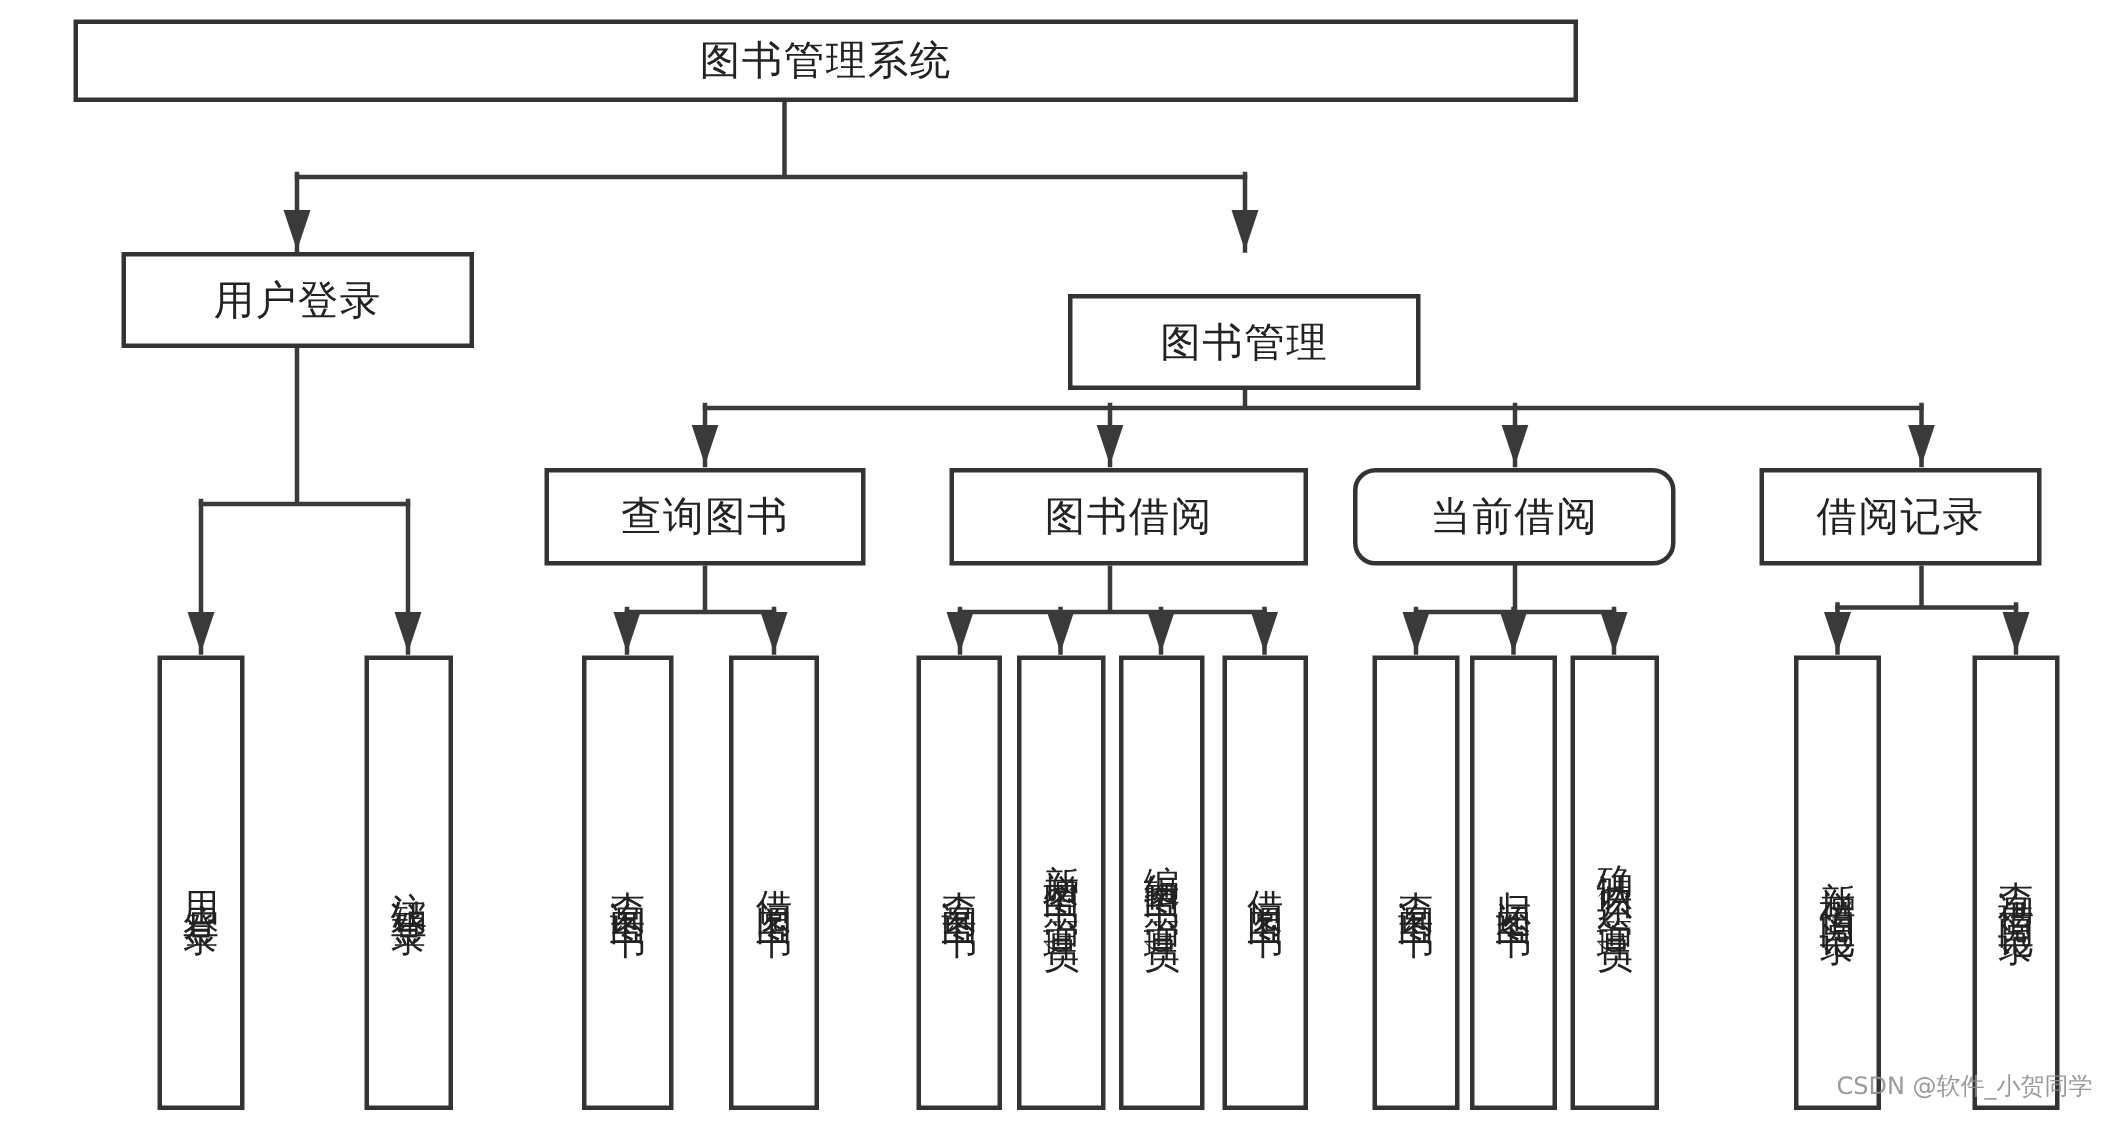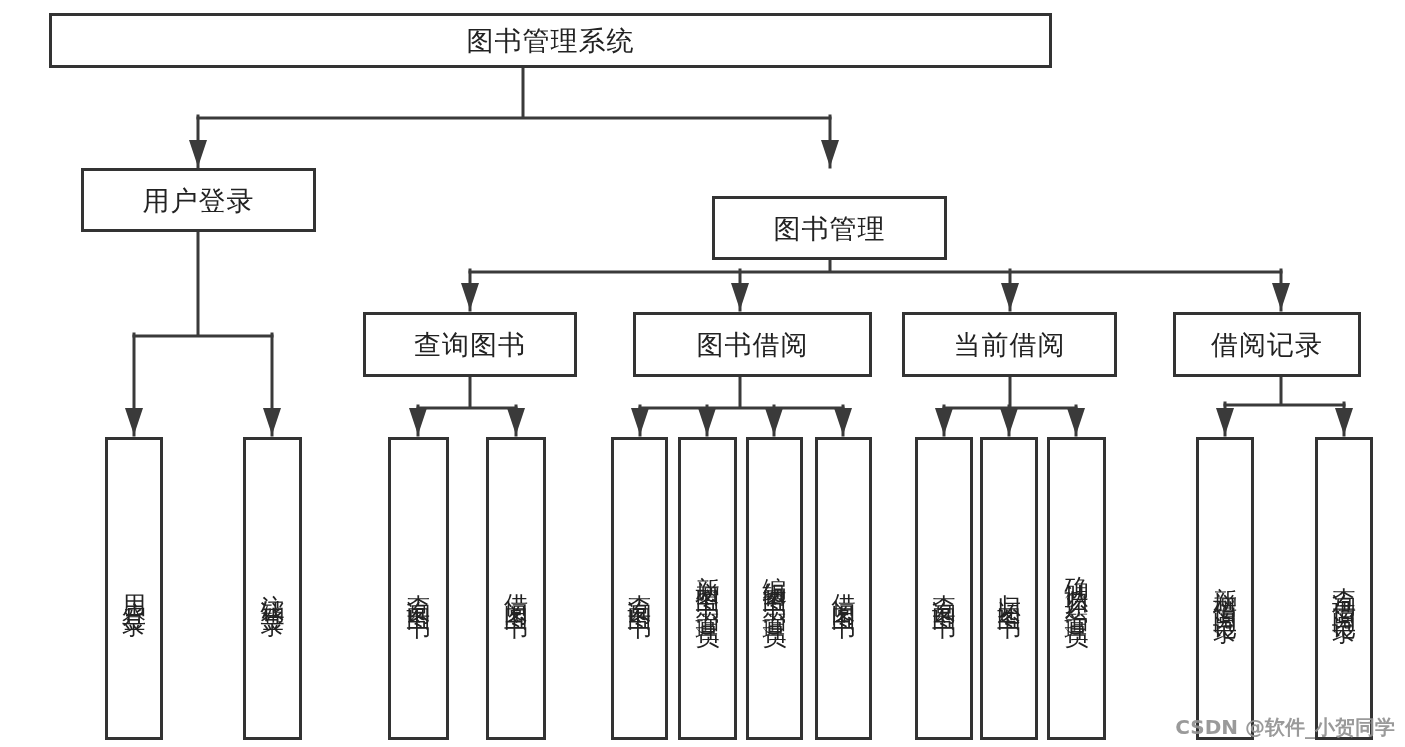--- a/index.html
+++ b/index.html
@@ -33,25 +33,24 @@
     writing-mode: vertical-rl;
     text-orientation: mixed;
     font-size: 24px;
     letter-spacing: 7px;
     line-height: 1;
   }
   .watermark {
     position: absolute;
     top: 714px;
     right: 10px;
-    font-size: 20px;
+    font-size: 16px;
     color: rgba(145, 145, 145, 0.92);
     z-index: 5;
     white-space: nowrap;
-    font-weight: bold;
   }
 </style>
 </head>
 <body>
 
 <div class="canvas">
 
   <svg class="wires" width="1405" height="747" viewBox="0 0 1405 747">
     <defs>
       <marker id="arrow" markerUnits="userSpaceOnUse" markerWidth="28" markerHeight="20" refX="27" refY="10" orient="auto">
@@ -117,21 +116,21 @@
   <div class="node hnode" style="left:712px; top:168px; width:235px; height:64px;margin-top:28px;">
     <span class="lbl">图书管理</span>
   </div>
 
   <div class="node hnode" style="left:363px; top:312px; width:214px; height:65px;">
     <span class="lbl">查询图书</span>
   </div>
   <div class="node hnode" style="left:633px; top:312px; width:239px; height:65px;">
     <span class="lbl">图书借阅</span>
   </div>
-  <div class="node hnode" style="left:902px; top:312px; width:215px; height:65px;">
+  <div class="node hnode" style="left:902px; top:312px; width:215px; height:65px;border-radius:15px;">
     <span class="lbl">当前借阅</span>
   </div>
   <div class="node hnode" style="left:1173px; top:312px; width:188px; height:65px;">
     <span class="lbl">借阅记录</span>
   </div>
 
   <div class="node vnode" style="left:105px; top:437px; width:58px; height:303px;">
     <span class="lbl">用户登录</span>
   </div>
   <div class="node vnode" style="left:243px; top:437px; width:59px; height:303px;">

